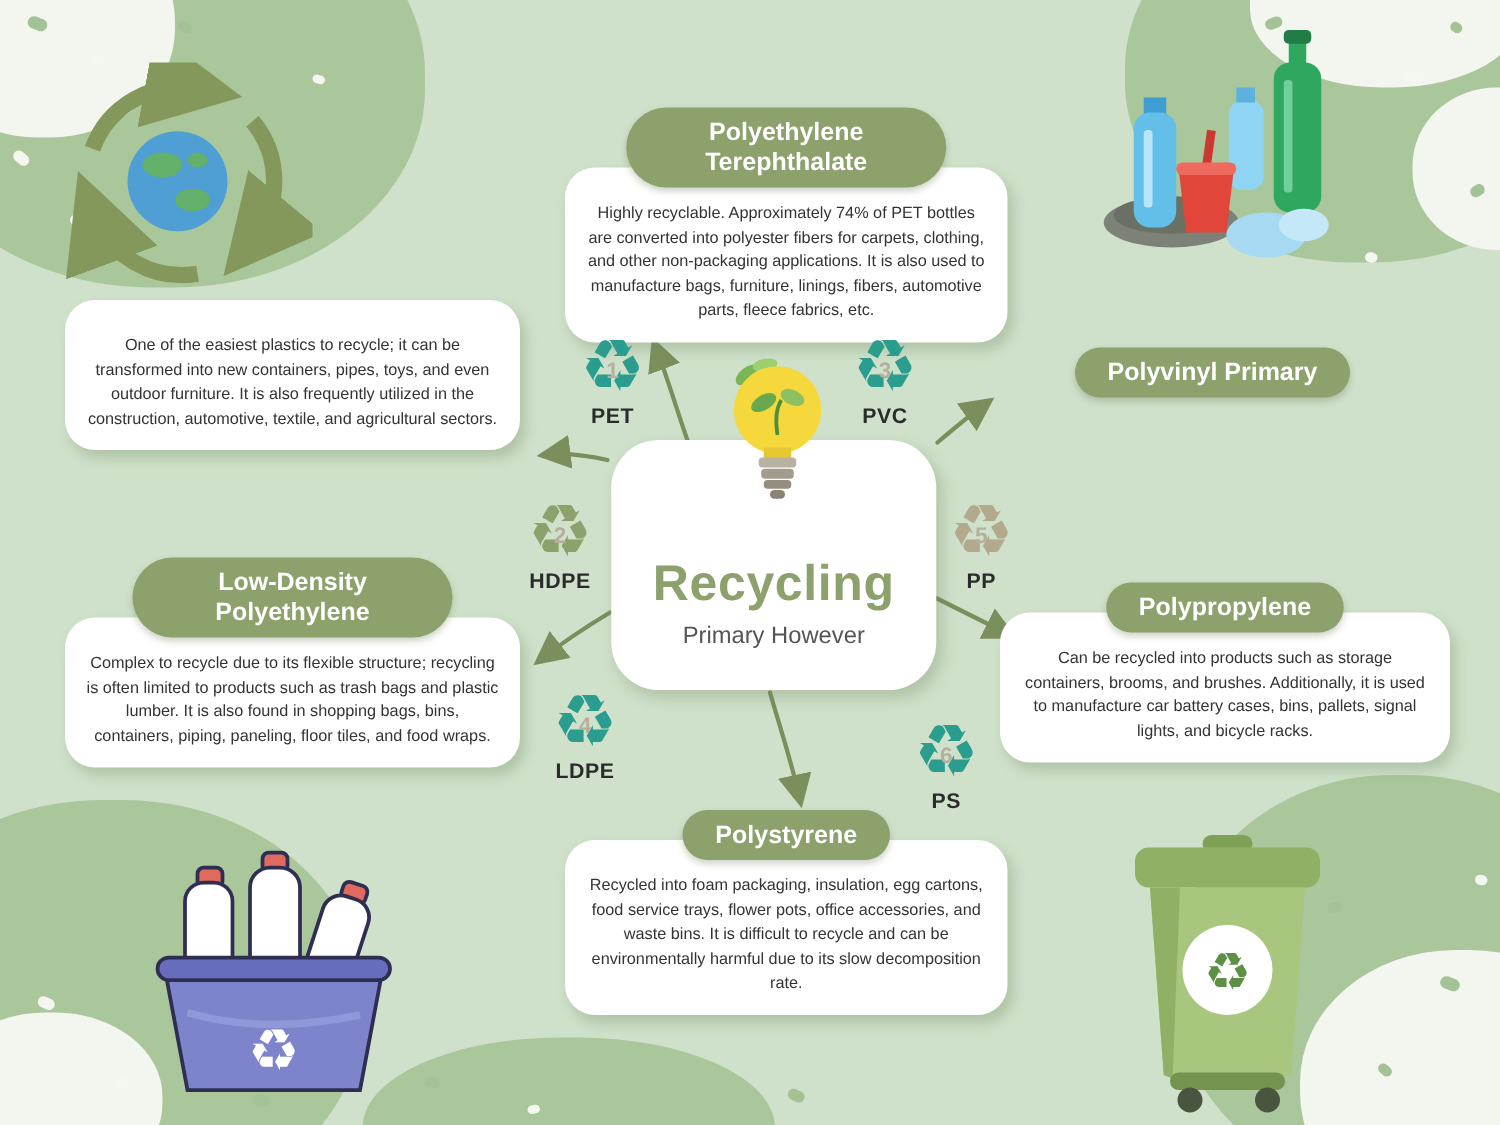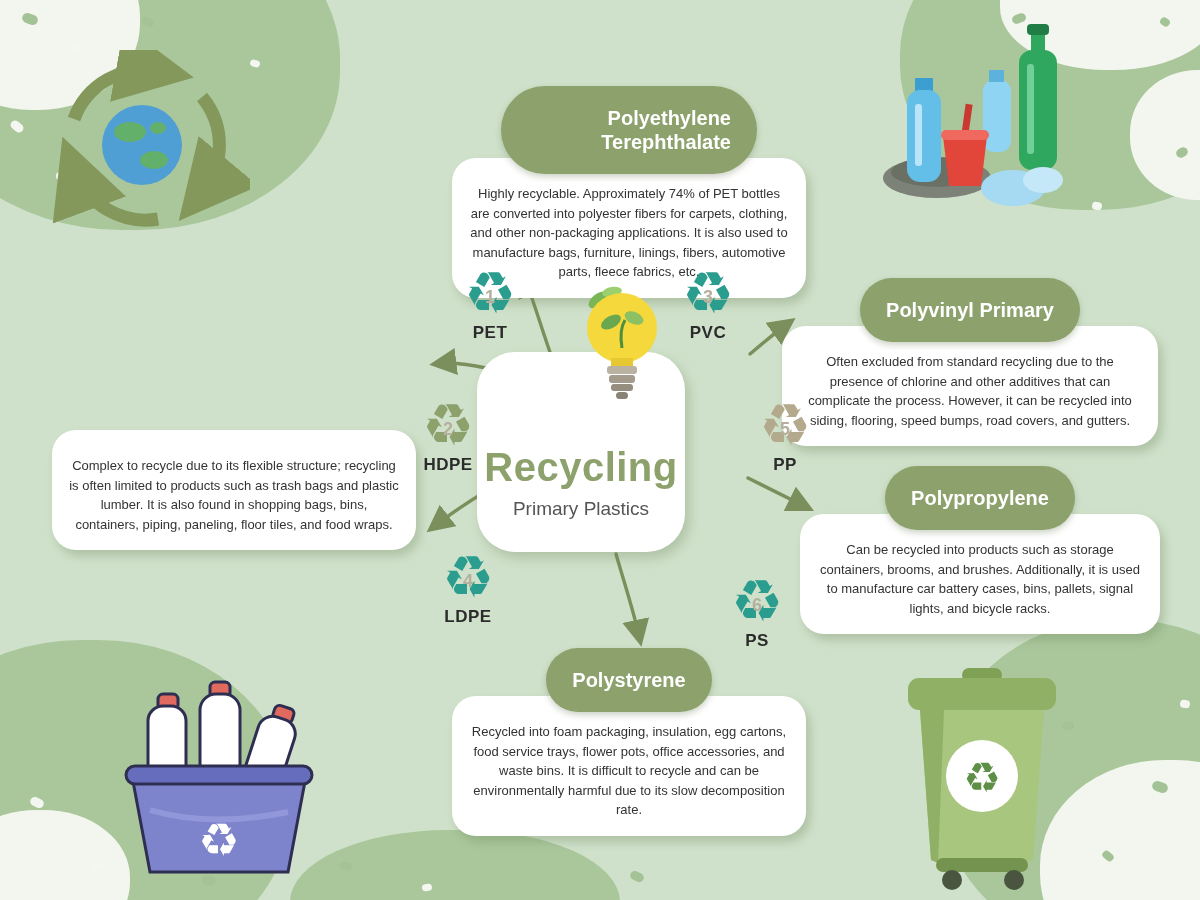--- a/index.html
+++ b/index.html
@@ -10,29 +10,29 @@
   
   .blob{position:absolute;background:#a9c79b;border-radius:48%;z-index:0}
   .wblob{position:absolute;background:#f2f6ee;border-radius:48%;z-index:0}
   .confetti{position:absolute;border-radius:5px;z-index:1}
   .cw{background:#f4f7f1}
   .cg{background:#a3c295}
 
   
   .section{position:absolute;z-index:3;display:flex;flex-direction:column;align-items:center}
   .pill{position:relative;z-index:2;background:#8ca16b;color:#fff;font-weight:bold;font-size:20px;
-        line-height:1.2;text-align:right;padding:20px 26px;border-radius:999px;max-width:256px;
+        line-height:1.2;text-align:center;padding:8px 26px;border-radius:999px;max-width:256px;
         box-shadow:0 3px 6px rgba(90,110,70,.3)}
   .card{position:relative;z-index:1;margin-top:-16px;background:#fff;border-radius:24px;
         padding:26px 16px 16px;box-shadow:4px 6px 10px rgba(110,135,90,.33);
         font-size:13px;line-height:1.5;color:#333;text-align:center;width:100%}
   .card p{margin:0}
 
   
-  .center-card{position:absolute;left:477px;top:352px;width:208px;height:200px;background:#fff;
+  .center-card{position:absolute;left:489px;top:352px;width:260px;height:200px;background:#fff;
         border-radius:38px;z-index:3;box-shadow:4px 6px 12px rgba(110,135,90,.33);
         display:flex;flex-direction:column;align-items:center;justify-content:flex-end;padding-bottom:32px}
   .center-title{font-size:40px;font-weight:bold;color:#8ca16b;letter-spacing:.5px}
   .center-sub{font-size:19px;color:#555;margin-top:8px}
 
   
   .sym{position:absolute;z-index:4;width:76px;text-align:center}
   .sym .glyph{font-family:"DejaVu Sans",sans-serif;font-size:58px;line-height:1;display:block}
   .sym .num{position:absolute;left:50%;top:33px;transform:translate(-50%,-50%);
             font-weight:bold;font-size:18px;color:#b5af9e}
@@ -177,44 +177,45 @@
     <ellipse cx="56" cy="36" rx="10" ry="6" fill="#8cc063" transform="rotate(24 56 36)"></ellipse>
     <rect x="33" y="76" width="22" height="9" fill="#e8c832"></rect>
     <rect x="29" y="84" width="30" height="8" rx="3" fill="#b9b2a2"></rect>
     <rect x="31" y="93" width="26" height="8" rx="3" fill="#a39c8c"></rect>
     <rect x="33" y="102" width="22" height="7" rx="3" fill="#958e7e"></rect>
     <rect x="38" y="110" width="12" height="7" rx="3.5" fill="#8a8375"></rect>
   </svg>
 
   <div class="center-card">
     <div class="center-title">Recycling</div>
-    <div class="center-sub">Primary Plastics</div>
+    <div class="center-sub">Primary However</div>
   </div>
 
   <div class="section" style="left:452px;top:86px;width:354px">
     <div class="pill">Polyethylene Terephthalate</div>
     <div class="card">
       <p>Highly recyclable. Approximately 74% of PET bottles are converted into polyester fibers for carpets, clothing, and other non-packaging applications. It is also used to manufacture bags, furniture, linings, fibers, automotive parts, fleece fabrics, etc.</p>
     </div>
   </div>
 
   <div class="section" style="left:52px;top:256px;width:364px">
+    <div class="card">
+      <p>One of the easiest plastics to recycle; it can be transformed into new containers, pipes, toys, and even outdoor furniture. It is also frequently utilized in the construction, automotive, textile, and agricultural sectors.</p>
+    </div>
   </div>
 
   <div class="section" style="left:52px;top:446px;width:364px">
+    <div class="pill">Low-Density Polyethylene</div>
     <div class="card">
       <p>Complex to recycle due to its flexible structure; recycling is often limited to products such as trash bags and plastic lumber. It is also found in shopping bags, bins, containers, piping, paneling, floor tiles, and food wraps.</p>
     </div>
   </div>
 
   <div class="section" style="left:782px;top:278px;width:376px">
     <div class="pill">Polyvinyl Primary</div>
-    <div class="card">
-      <p>Often excluded from standard recycling due to the presence of chlorine and other additives that can complicate the process. However, it can be recycled into siding, flooring, speed bumps, road covers, and gutters.</p>
-    </div>
   </div>
 
   <div class="section" style="left:800px;top:466px;width:360px">
     <div class="pill">Polypropylene</div>
     <div class="card">
       <p>Can be recycled into products such as storage containers, brooms, and brushes. Additionally, it is used to manufacture car battery cases, bins, pallets, signal lights, and bicycle racks.</p>
     </div>
   </div>
 
   <div class="section" style="left:452px;top:648px;width:354px">

